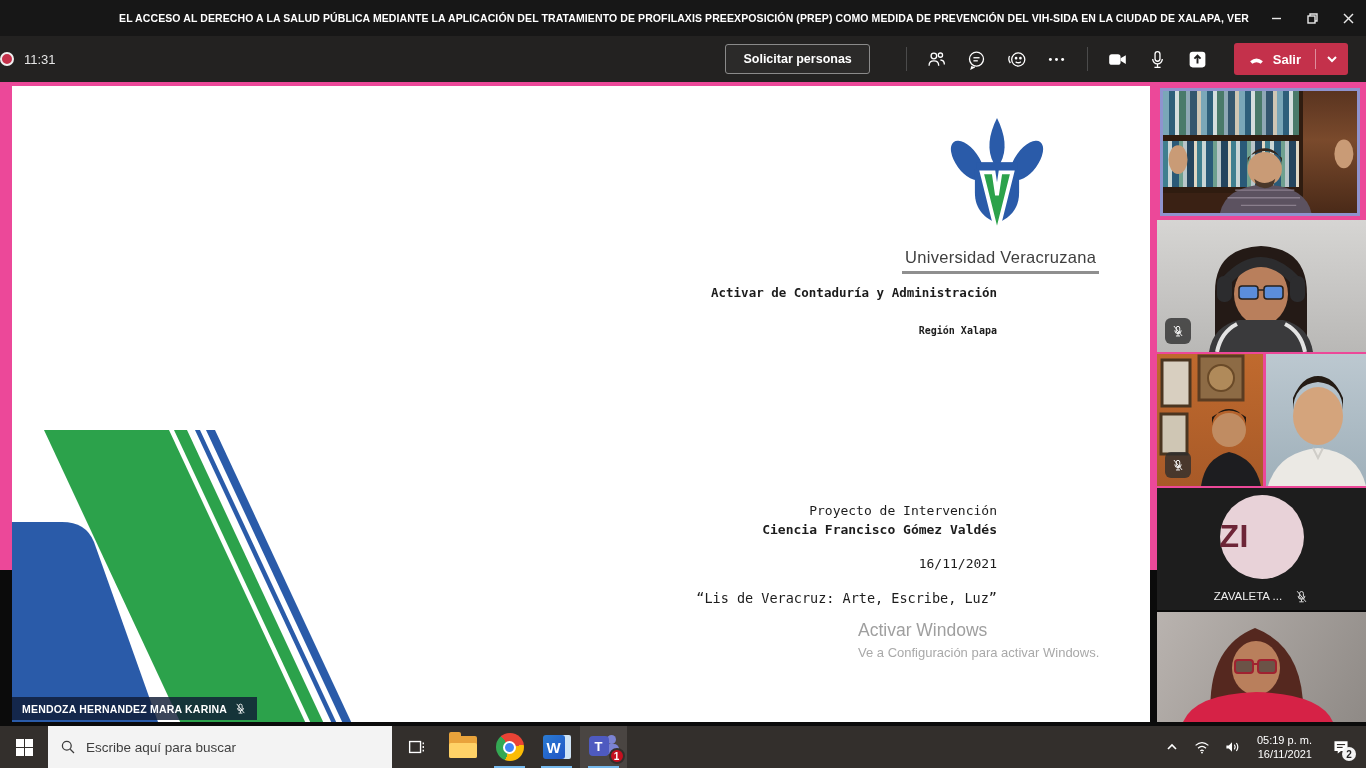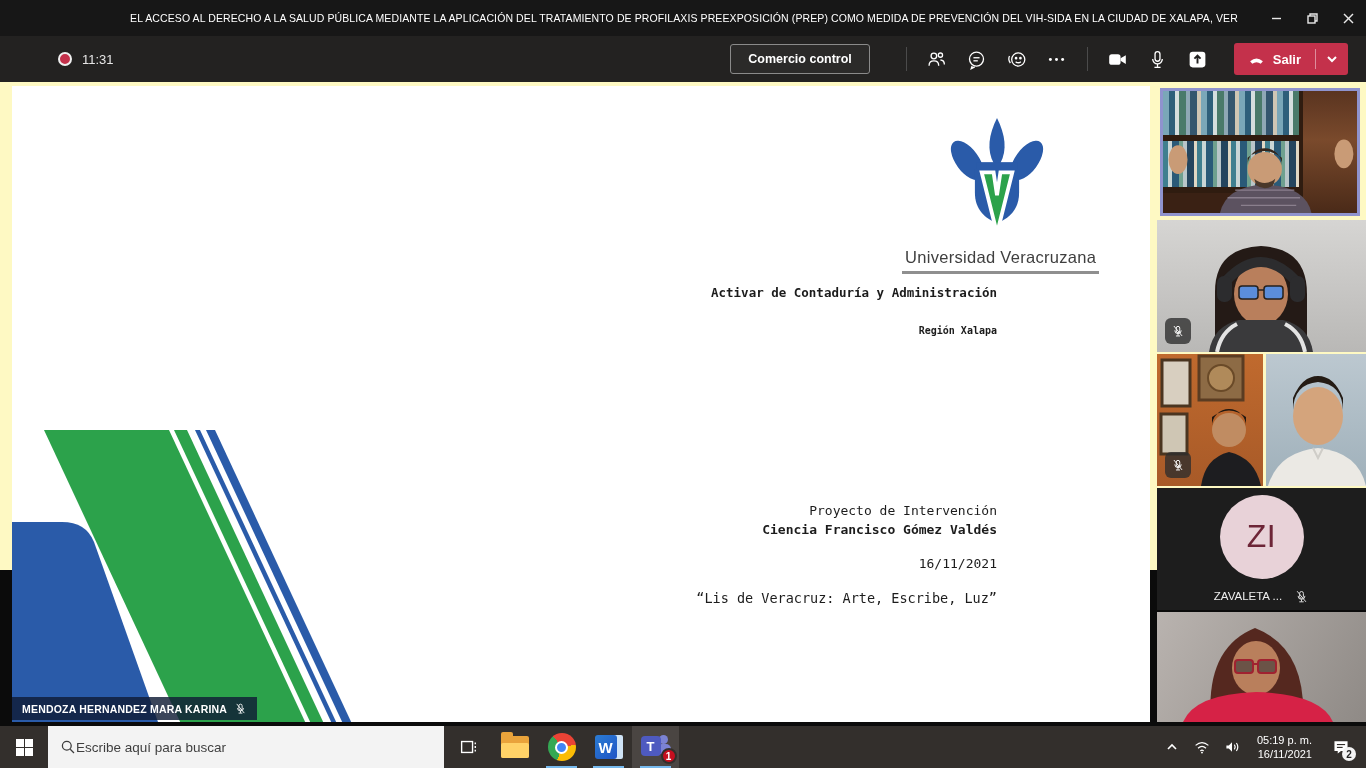--- a/index.html
+++ b/index.html
@@ -3,50 +3,50 @@
 <meta charset="utf-8">
 <style>
   * { margin:0; padding:0; box-sizing:border-box; }
   html,body { background:#000; }
   body { font-family:"Liberation Sans", sans-serif; }
   #screen { position:relative; width:1366px; height:768px; overflow:hidden; background:#0b0b0b; }
 
   
   .titlebar { position:absolute; left:0; top:0; width:1366px; height:36px; background:#171717;
     display:flex; align-items:center; }
-  .titlebar-text { flex:1; text-align:center; color:#fff; font-size:10.5px; font-weight:normal;
+  .titlebar-text { flex:1; text-align:center; color:#fff; font-size:10.5px; font-weight:bold;
     letter-spacing:.1px; padding-left:110px; white-space:nowrap; overflow:hidden; }
   .win-controls { display:flex; height:100%; }
   .win-btn { width:36px; height:100%; display:flex; align-items:center; justify-content:center; color:#e8e8e8; }
   .win-btn svg { width:11px; height:11px; stroke:#e8e8e8; stroke-width:1.4; fill:none; }
 
   
   .callbar { position:absolute; left:0; top:36px; width:1366px; height:46px; background:#232221;
     display:flex; align-items:center; color:#fff; }
-  .rec-wrap { display:flex; align-items:center; gap:10px; margin-left:58px; }
+  .rec-wrap { display:flex; align-items:center; gap:10px; }
   .rec-dot { width:14px; height:14px; border-radius:50%; background:#c4314b; border:2.5px solid #f0f0f0; }
   .rec-time { font-size:13px; color:#e6e6e6; }
   .cb-spacer { flex:1; }
   .btn-ghost { background:#2b2a29; border:1px solid #8a8a8a; color:#fff; font-size:12.5px; font-weight:bold;
     border-radius:3px; padding:7px 17px; margin-right:26px; }
   .cb-sep { width:1px; height:24px; background:#4b4b4b; margin:0 10px; }
   .cb-ic { width:40px; height:34px; display:flex; align-items:center; justify-content:center; }
   .cb-ic svg { width:21px; height:21px; }
   .stroke-ic { stroke:#fff; stroke-width:1.5; fill:none; }
   .btn-leave { display:flex; align-items:center; background:#c4314b; border-radius:3px; height:32px;
     margin:0 18px 0 16px; overflow:hidden; }
   .btn-leave-main { display:flex; align-items:center; gap:8px; padding:0 14px; color:#fff;
     font-size:13px; font-weight:bold; }
   .btn-leave-main svg { width:17px; height:17px; fill:#fff; }
   .btn-leave-sep { width:1px; height:20px; background:rgba(255,255,255,.45); }
   .btn-leave-caret { padding:0 10px; display:flex; }
   .btn-leave-caret svg { width:12px; height:12px; stroke:#fff; stroke-width:2; fill:none; }
 
   
-  .stage { position:absolute; left:0; top:82px; width:1366px; height:488px; background:#fef9c3; }
+  .stage { position:absolute; left:0; top:82px; width:1366px; height:488px; background:#ec4899; }
   .slide { position:absolute; left:12px; top:4px; width:1138px; height:636px; background:#fff; overflow:hidden;
     font-family:"DejaVu Sans Mono", monospace; color:#1c1c1c; }
 
   .uv-logo { position:absolute; right:58px; top:30px; width:190px; text-align:center; }
   .uv-logo svg { width:102px; height:128px; display:block; margin:0 auto; }
   .uv-name { display:inline-block; margin-top:4px; font-family:"Liberation Sans", sans-serif;
     font-size:16.5px; color:#3f3f3f; letter-spacing:.3px; padding:0 3px 4px;
     border-bottom:3px solid #8f8f8f; white-space:nowrap; }
 
   .s-right { position:absolute; right:153px; text-align:right; white-space:nowrap; }
@@ -85,30 +85,30 @@
   .t6 { left:1157px; top:530px; width:209px; height:110px; }
   .books { position:absolute; left:0; width:100%; }
   .row1 { top:0; height:44px;
     background:repeating-linear-gradient(90deg,#7aa7b8 0 6px,#2e5f7a 6px 12px,#d5dede 12px 16px,#4a7a6a 16px 23px,#8fa8b5 23px 27px,#34566e 27px 34px,#cfc6b4 34px 38px); }
   .row2 { top:50px; height:46px;
     background:repeating-linear-gradient(90deg,#3f7f8f 0 5px,#c9d6d6 5px 9px,#2a5a78 9px 16px,#6fa08f 16px 20px,#b9c6c9 20px 24px,#24455e 24px 31px,#e0d8c4 31px 34px); }
   .shelfbar { position:absolute; left:0; width:100%; height:6px; background:#2f1c10; }
   .door { position:absolute; right:0; top:0; width:58px; height:100%;
     background:linear-gradient(180deg,#5a3420,#7a4a2c 40%,#4a2a18); border-left:4px solid #2f1c10; }
   .avatar-circle { width:84px; height:84px; border-radius:50%; background:#e8d2d8;
-    display:flex; align-items:center; justify-content:center; color:#6d2537;
-    font-size:32px; font-weight:normal; letter-spacing:.5px; }
+    display:flex; align-items:center; color:#6d2537;
+    font-size:32px; font-weight:bold; letter-spacing:.5px; }
   .avatar-row { display:flex; align-items:center; gap:12px; color:#eee; font-size:11.5px; }
   .avatar-row svg { width:15px; height:15px; stroke:#ddd; stroke-width:1.6; fill:none; }
 
   
   .taskbar { position:absolute; left:0; top:726px; width:1366px; height:42px; background:#332f2c;
     display:flex; align-items:stretch; color:#fff; }
   .tb-start { width:48px; display:flex; align-items:center; justify-content:center; }
-  .tb-search { width:396px; background:#f3f3f3; display:flex; align-items:center; padding:0 12px; }
+  .tb-search { width:344px; background:#f3f3f3; display:flex; align-items:center; gap:10px; padding:0 12px; }
   .tb-search svg { width:16px; height:16px; stroke:#3c3c3c; stroke-width:1.6; fill:none; flex:none; }
   .tb-search input { border:none; outline:none; background:transparent; font-size:13.5px; color:#222;
     width:100%; font-family:"Liberation Sans", sans-serif; }
   .tb-search input::placeholder { color:#3f3f3f; opacity:1; }
   .tb-slot { width:47px; display:flex; align-items:center; justify-content:center; position:relative; }
   .tb-slot.running::after { content:""; position:absolute; left:8px; right:8px; bottom:0; height:2.5px; background:#76b9ed; }
   .tb-slot.active { background:#4a4542; }
   .tb-spacer { flex:1; }
   .tray { display:flex; align-items:center; gap:4px; padding-right:8px; }
   .tray-ic { width:26px; height:42px; display:flex; align-items:center; justify-content:center; }
@@ -182,21 +182,21 @@
       </div>
     </div>
   </div>
 
   <div class="callbar">
     <div class="rec-wrap">
       <div class="rec-dot"></div>
       <span class="rec-time">11:31</span>
     </div>
     <div class="cb-spacer"></div>
-    <button class="btn-ghost">Comercio control</button>
+    <button class="btn-ghost">Solicitar personas</button>
     <div class="cb-sep"></div>
     <div class="cb-ic">
       <svg viewBox="0 0 24 24" class="stroke-ic">
           <circle cx="9" cy="8" r="3.2"></circle>
           <path d="M3.5 19 q0 -5.5 5.5 -5.5 q5.5 0 5.5 5.5"></path>
           <circle cx="16.5" cy="7" r="2.4"></circle>
           <path d="M16.5 12.6 q4.5 .2 4.5 5"></path>
         </svg>
     </div>
     <div class="cb-ic">
@@ -279,20 +279,24 @@
 
       <div class="s-right s-faculty">Activar de Contaduría y Administración</div>
       <div class="s-right s-region">Región Xalapa</div>
 
 
       <div class="s-right s-project">Proyecto de Intervención</div>
       <div class="s-right s-author">Ciencia Francisco Gómez Valdés</div>
       <div class="s-right s-date">16/11/2021</div>
       <div class="s-right s-motto">“Lis de Veracruz: Arte, Escribe, Luz”</div>
 
+      <div class="activate">
+        <div class="l1">Activar Windows</div>
+        <div class="l2">Ve a Configuración para activar Windows.</div>
+      </div>
 
       <svg class="corner-art" viewBox="0 0 345 292" preserveAspectRatio="none">
         <path d="M0 92 L50 92 Q74 92 82 112 L146 292 L0 292 Z" fill="#2a5ba9"></path>
         <g transform="skewX(25)">
           <rect x="32" y="0" width="143" height="292" fill="#2ca24b"></rect>
           <rect x="157" y="0" width="5" height="292" fill="#fff"></rect>
           <rect x="183" y="0" width="5" height="292" fill="#2a5ba9"></rect>
           <rect x="194" y="0" width="9" height="292" fill="#2a5ba9"></rect>
         </g>
       </svg>

